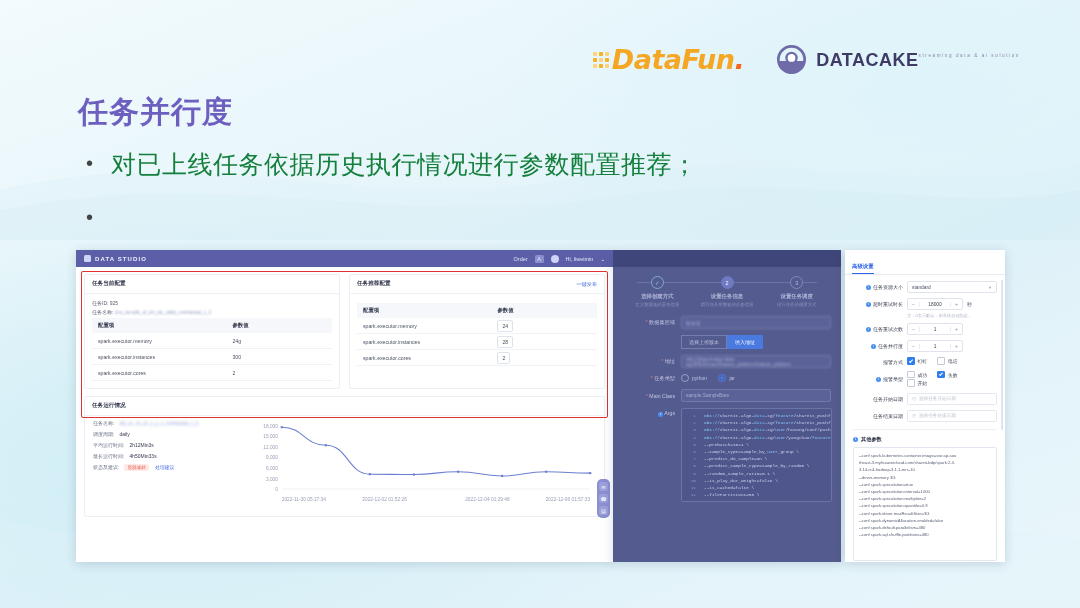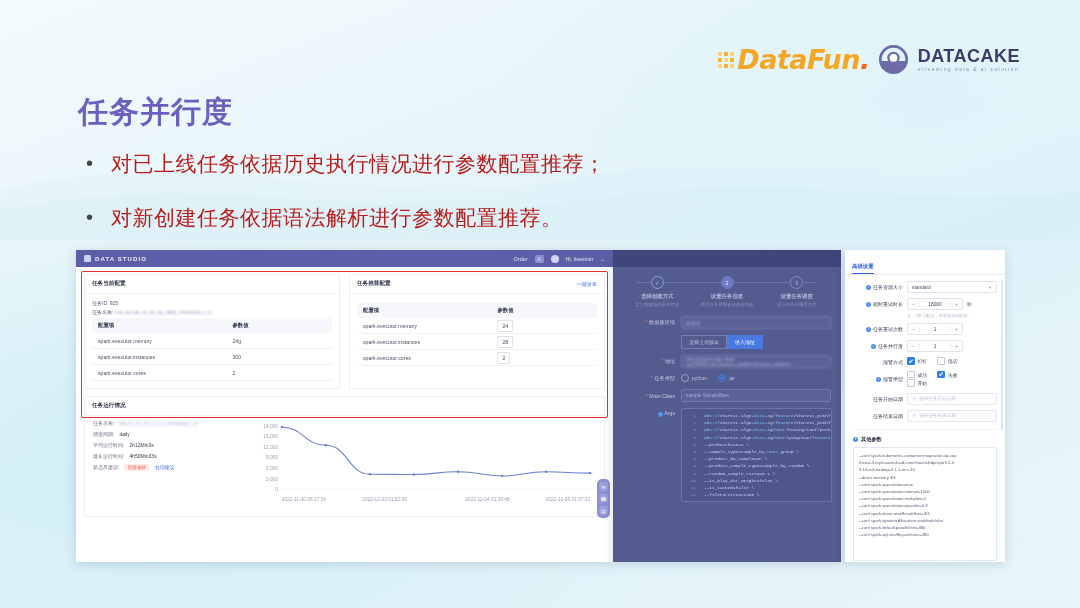--- a/index.html
+++ b/index.html
@@ -13,42 +13,42 @@
   .slide-bg{
     position:absolute;inset:0;
     background:
       radial-gradient(ellipse 700px 380px at 18% 78%, rgba(205,237,245,.95) 0%, rgba(205,237,245,0) 70%),
       radial-gradient(ellipse 600px 300px at 85% 15%, rgba(222,244,250,.9) 0%, rgba(222,244,250,0) 70%),
       linear-gradient(160deg,#f2fbfd 0%,#e6f5fa 35%,#dff1f8 60%,#eaf7fb 100%);
   }
   .wave{position:absolute;left:0;width:100%;pointer-events:none;}
   .wave svg{display:block;width:100%;}
   
-  .logos{position:absolute;top:44px;right:60px;display:flex;align-items:center;gap:8px;}
+  .logos{position:absolute;top:44px;right:60px;display:flex;align-items:center;gap:32px;}
   .datafun{display:flex;align-items:center;gap:3px;}
   .df-dots{display:grid;grid-template-columns:repeat(3,4px);grid-template-rows:repeat(3,4px);gap:2px;}
   .df-dots i{display:block;width:4px;height:4px;background:#f8b024;border-radius:1px;}
   .df-dots i.lt{background:#fcd27a;}
   .df-text{font-family:"DejaVu Sans",sans-serif;font-weight:700;font-style:italic;font-size:27px;color:#f5a623;letter-spacing:-.5px;}
   .df-text .dot{color:#f5671f;}
   .dc-wrap{display:flex;align-items:center;gap:9px;}
   .dc-mark{width:31px;height:31px;}
-  .dc-txt{display:flex;flex-direction:column;line-height:1;}
+  .dc-txt{display:flex;flex-direction:row;line-height:1;}
   .dc-name{font-weight:700;font-size:18px;color:#3f3b66;letter-spacing:.5px;}
   .dc-name .cake{color:#3f3b66;}
   .dc-sub{font-size:4.6px;color:#8a86aa;letter-spacing:1.6px;margin-top:3px;}
   
   .slide-title{
     position:absolute;left:78px;top:92px;
     font-size:30px;font-weight:700;color:#6c5fc0;letter-spacing:1px;
   }
   .bullets{position:absolute;left:86px;top:152px;width:700px;}
   .bullet{display:flex;align-items:flex-start;gap:18px;margin-bottom:30px;}
   .bullet .dot{font-size:20px;line-height:22px;color:#444;}
-  .bullet .txt{font-size:21px;color:#b91c1c;line-height:24px;letter-spacing:.5px;}
+  .bullet .txt{font-size:25px;color:#15803d;line-height:24px;letter-spacing:.5px;}
   
   .shot{position:absolute;top:250px;box-shadow:0 2px 10px rgba(40,60,100,.18);}
   
   .app{left:76px;width:537px;height:312px;background:#fff;overflow:hidden;}
   .app-top{height:17px;background:#5c5fa8;display:flex;align-items:center;padding:0 8px;justify-content:space-between;}
   .app-brand{display:flex;align-items:center;gap:4px;}
   .app-logo{width:7px;height:7px;background:#cfd3f5;border-radius:1.5px;}
   .app-brandname{font-size:6px;color:#eceefb;letter-spacing:1.1px;font-weight:700;}
   .app-topright{display:flex;align-items:center;gap:7px;}
   .app-topright span{font-size:5.5px;color:#e2e4f7;}
@@ -182,21 +182,20 @@
 </div>
 
 <div class="slide-title">任务并行度</div>
 <div class="bullets">
   <div class="bullet">
     <span class="dot">•</span>
     <span class="txt">对已上线任务依据历史执行情况进行参数配置推荐；</span>
   </div>
   <div class="bullet">
     <span class="dot">•</span>
-    <span class="txt">对新创建任务依据语法解析进行参数配置推荐。</span>
   </div>
 </div>
 
 <div class="shot app">
   <div class="app-top">
     <div class="app-brand">
       <div class="app-logo"></div>
       <span class="app-brandname">DATA STUDIO</span>
     </div>
     <div class="app-topright">

